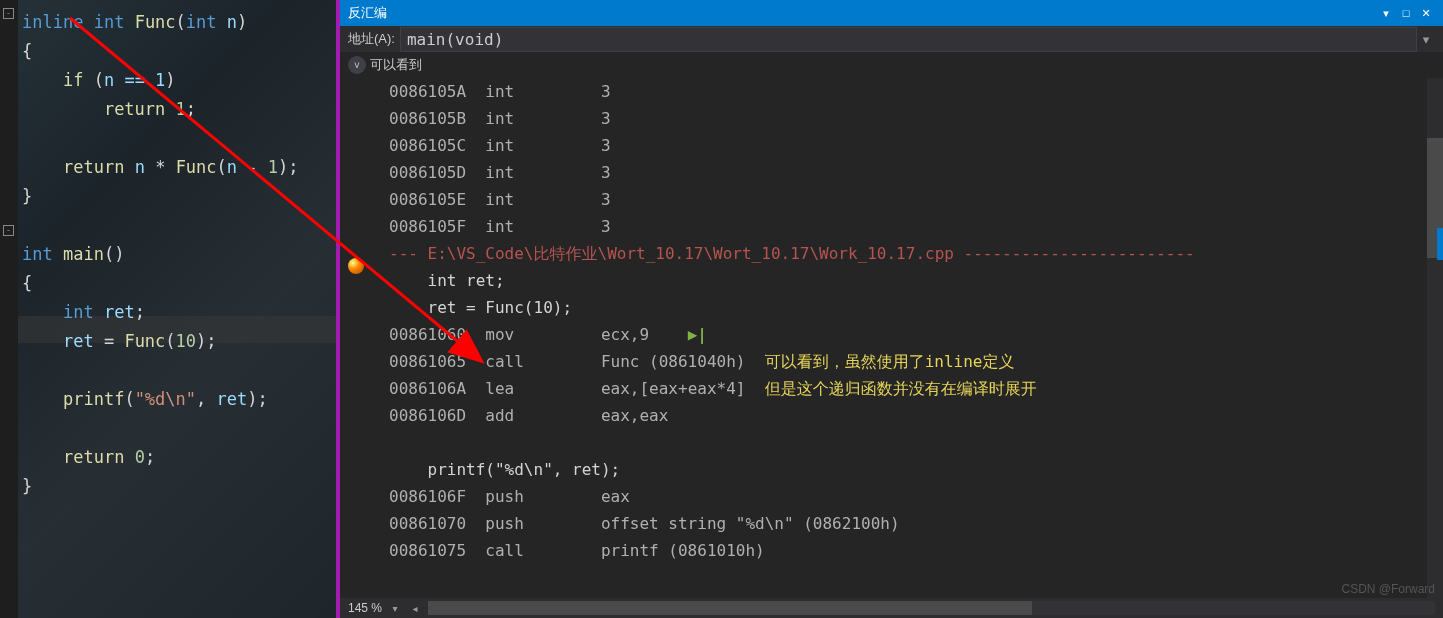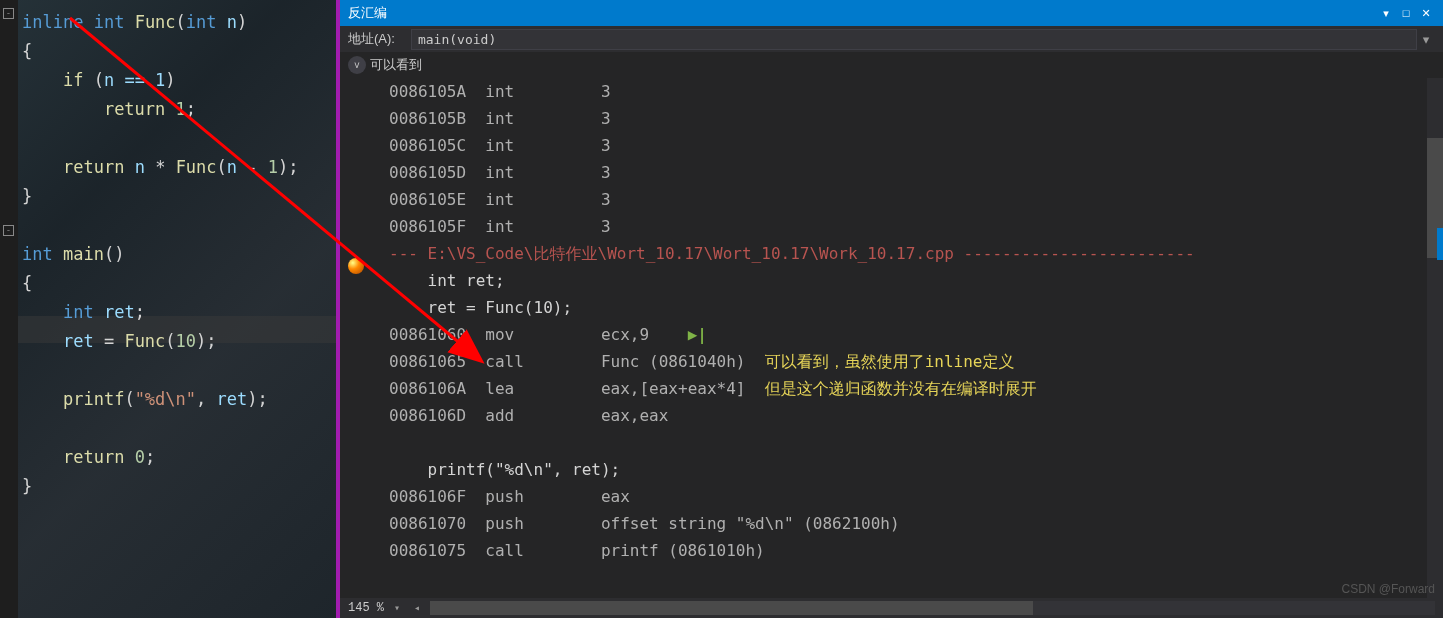--- a/index.html
+++ b/index.html
@@ -17,38 +17,38 @@
 .id{color:#9cdcfe}
 .norm{color:#d4d4d4}
 .hl-line{position:absolute;left:0;top:316px;width:336px;height:27px;background:#3a3a3a;opacity:0.5;z-index:1}
 .brace{color:#d4d4d4}
 .disasm-pane{flex:1;height:618px;background:#252526;border-left:4px solid #a21caf;display:flex;flex-direction:column;position:relative}
 .disasm-title{height:26px;background:#007acc;color:#fff;font-size:13px;display:flex;align-items:center;padding:0 8px;font-family:"Microsoft YaHei",sans-serif}
 .title-text{flex:1}
 .title-btns{display:flex;gap:2px}
 .title-btn{width:18px;height:18px;display:flex;align-items:center;justify-content:center;cursor:pointer;font-size:11px}
 .addr-bar{height:26px;background:#2d2d30;display:flex;align-items:center;padding:0 8px;font-size:13px;color:#ccc;font-family:"Microsoft YaHei",sans-serif}
-.addr-label{margin-right:16px}
-.addr-input{flex:1;background:#333337;border:1px solid #3f3f46;color:#ccc;padding:2px 6px;font-size:13px;font-family:Consolas,monospace}
+.addr-label{margin-right:5px}
+.addr-input{flex:1;background:#333337;border:1px solid #3f3f46;color:#ccc;padding:2px 6px;font-size:16px;font-family:Consolas,monospace}
 .addr-dd{width:18px;text-align:center;color:#999}
 .opts-bar{height:26px;background:#252526;display:flex;align-items:center;padding:0 8px;font-size:13px;color:#ccc;font-family:"Microsoft YaHei",sans-serif;gap:4px}
 .expand-btn{width:18px;height:18px;border-radius:9px;background:#3f3f46;display:flex;align-items:center;justify-content:center;font-size:10px;cursor:pointer}
 .disasm-content{flex:1;overflow:hidden;position:relative;font-size:16px;line-height:27px;padding-left:49px;white-space:pre;color:#c0c0c0}
 .addr{color:#b0b0b0}
 .mnem{color:#b0b0b0}
 .oper{color:#b0b0b0}
 .src-sep{color:#b85450}
 .src-line{color:#d4d4d4}
 .annot{color:#e6d458}
 .bp{position:absolute;left:8px;top:258px;width:16px;height:16px;border-radius:8px;background:radial-gradient(circle at 30% 30%,#ff8,#f80 40%,#a40);z-index:5}
 .ip-arrow{display:inline-block;color:#7fb347;font-weight:bold}
 .scrollbar-v{position:absolute;right:0;top:78px;width:16px;height:520px;background:#2d2d30}
 .thumb-v{position:absolute;top:60px;width:16px;height:120px;background:#4a4a4a}
 .drag-handle{position:absolute;right:0;top:228px;width:6px;height:32px;background:#007acc;z-index:10}
-.status-bar{height:20px;background:#2d2d30;display:flex;align-items:center;padding:0 8px;font-size:12px;color:#ccc;font-family:Liberation Mono, monospace;gap:6px}
+.status-bar{height:20px;background:#2d2d30;display:flex;align-items:center;padding:0 8px;font-size:12px;color:#ccc;font-family:Liberation Sans, sans-serif;gap:6px}
 .zoom-btn{width:14px;height:14px;display:flex;align-items:center;justify-content:center;cursor:pointer;font-size:10px;color:#999}
 .scroll-h{flex:1;height:14px;background:#333337;position:relative}
 .scroll-h-thumb{position:absolute;left:0;height:14px;width:60%;background:#4a4a4a}
 .watermark{position:absolute;right:8px;bottom:22px;font-size:12px;color:#555;font-family:Liberation Sans, sans-serif;z-index:20}
 svg.arrow{position:absolute;left:60px;top:10px;z-index:50;pointer-events:none}
 </style>
 </head>
 <body>
 
 <div class="code-pane">

